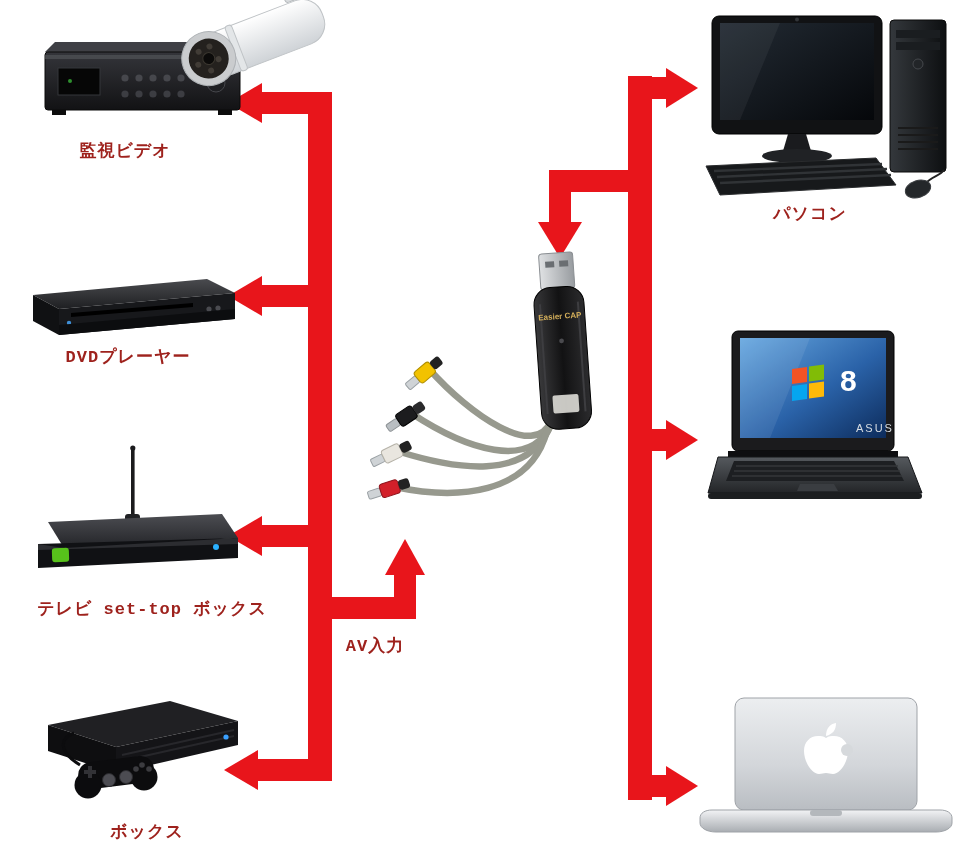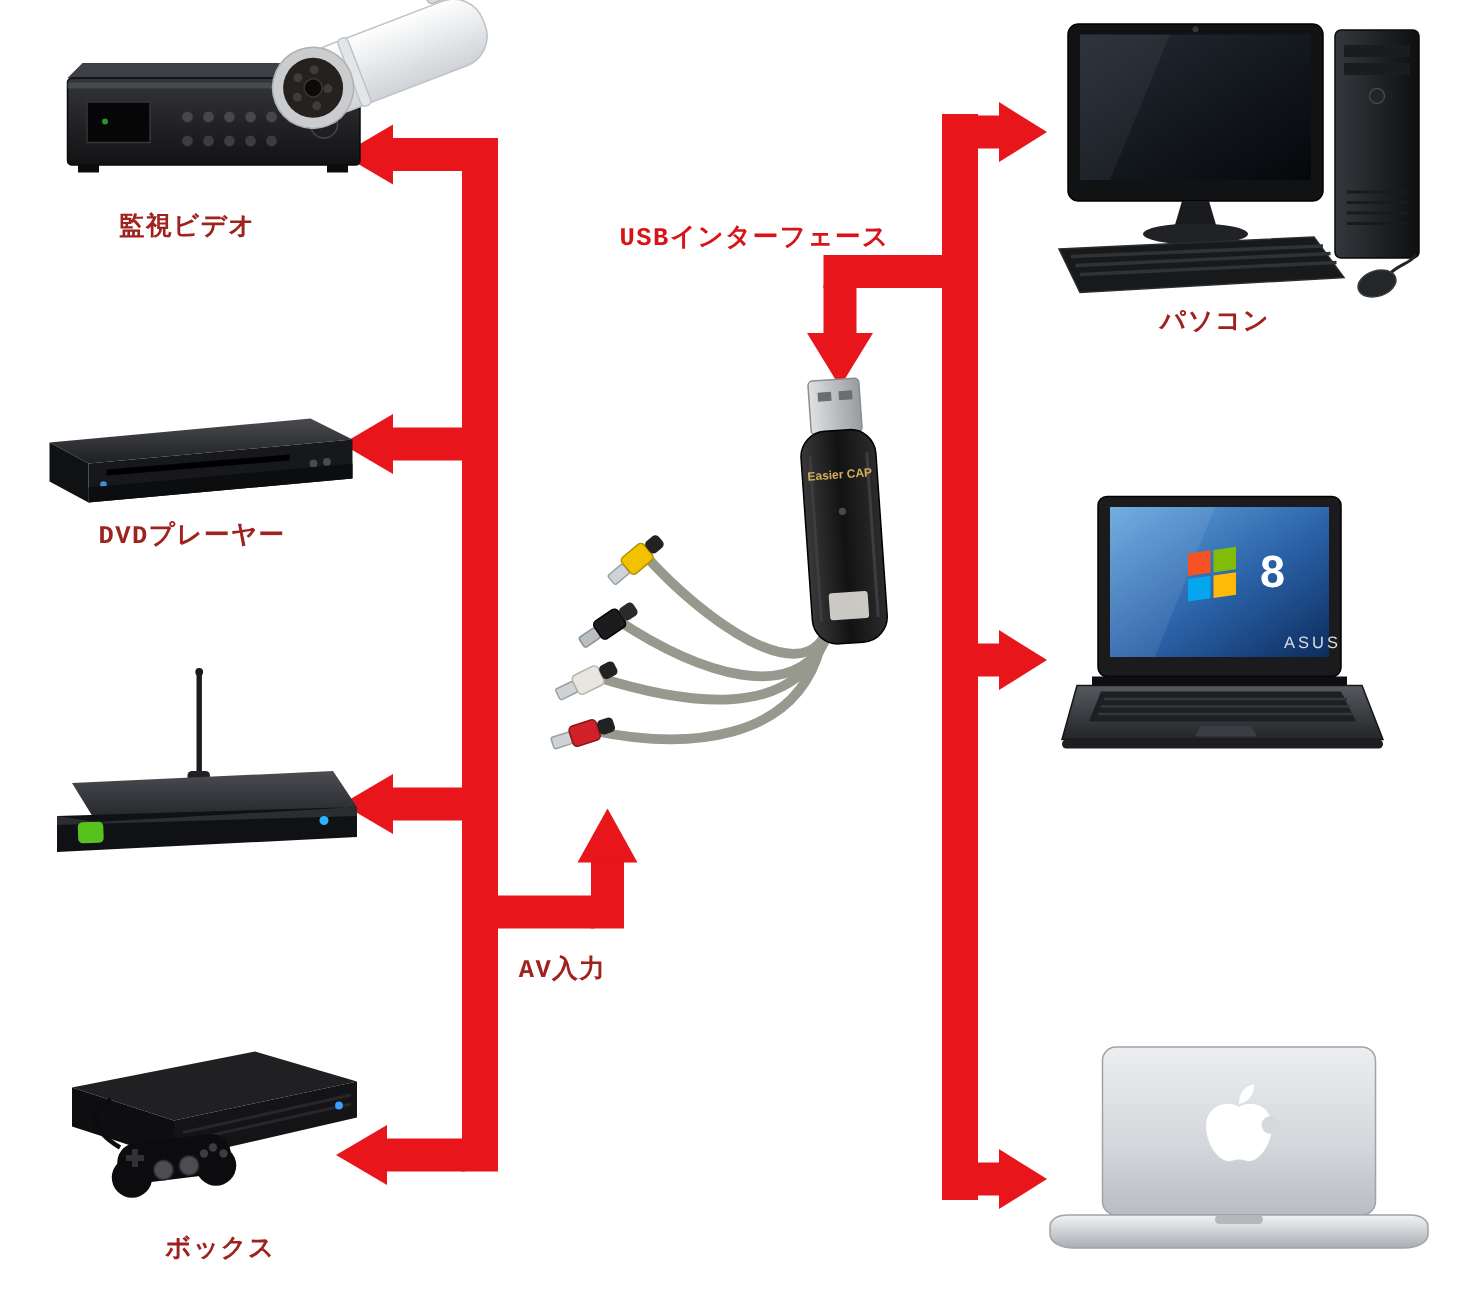--- a/index.html
+++ b/index.html
@@ -351,18 +351,18 @@
           <circle cx="155" cy="62" r="6" fill="#d6d9dc"></circle>
         </g>
         <path d="M20,122 h228 c7,0 12,3 12,8 v5 c0,5 -7,9 -16,9 H24 c-9,0 -16,-4 -16,-9 v-5 c0,-5 5,-8 12,-8 z" fill="url(#g-macb)" stroke="#9fa3a8"></path>
         <rect x="118" y="122" width="32" height="6" rx="3" fill="#b4b8bc"></rect>
       </g>
     </svg>
   </div>
 
   <div class="label" style="left:125px;top:128px;margin-top:11px;">監視ビデオ</div>
   <div class="label" style="left:128px;top:345px;">DVDプレーヤー</div>
+  <div class="label" style="left:152px;top:597px;">テレビ set-top ボックス</div>
   <div class="label" style="left:147px;top:820px;">ボックス</div>
-  <div class="label usb" style="left:503px;top:146px;">USBインターフェース</div>
   <div class="label" style="left:375px;top:634px;">AV入力</div>
   <div class="label" style="left:810px;top:202px;text-align:center;">パソコン</div>
 
 </div>
 
 </body></html>

